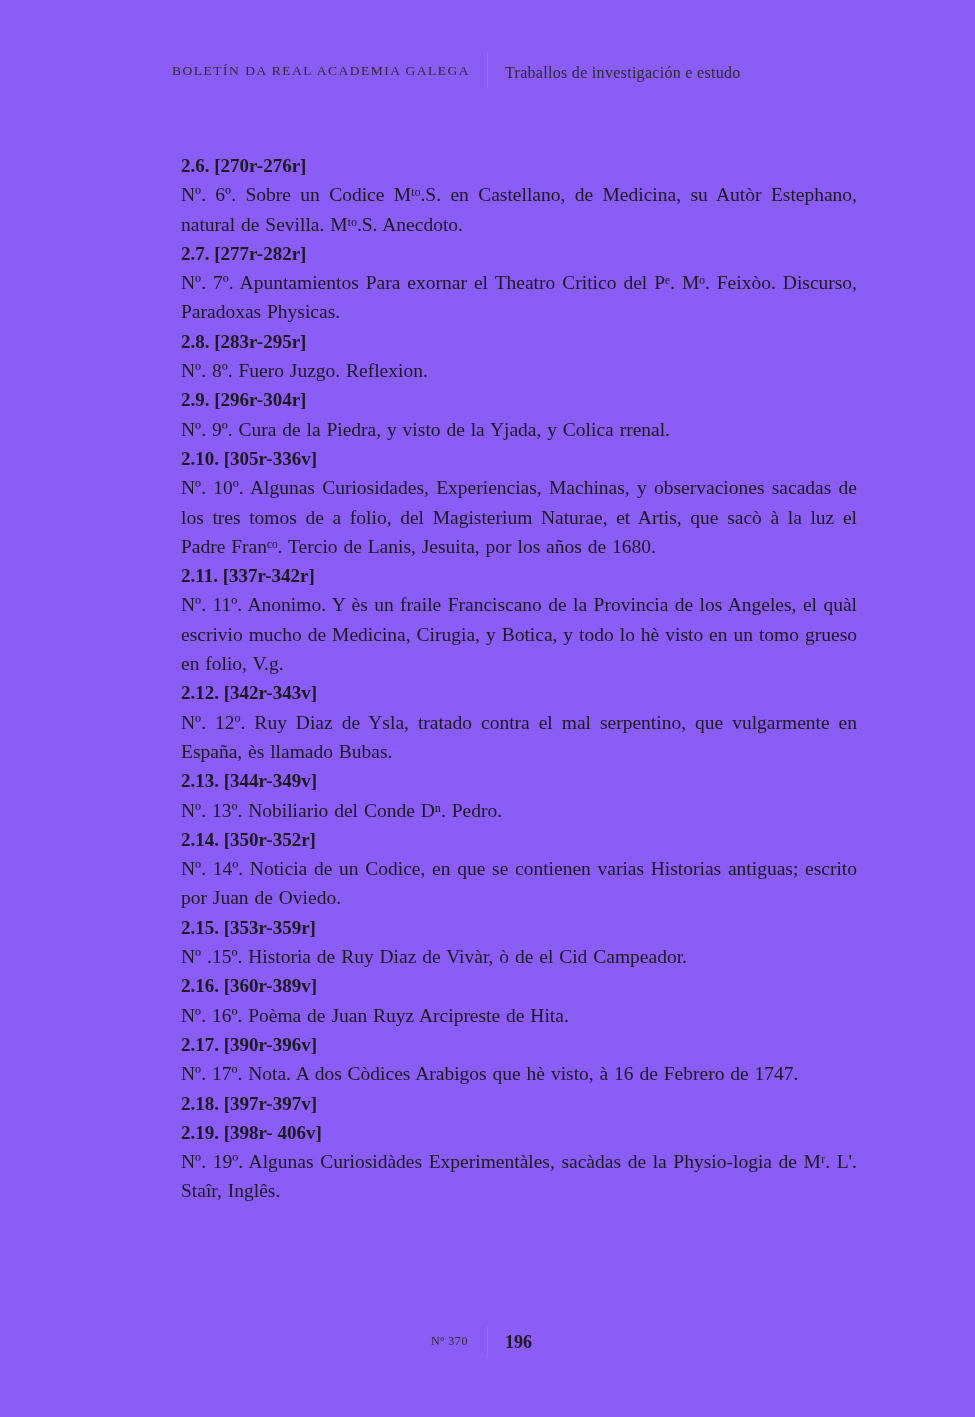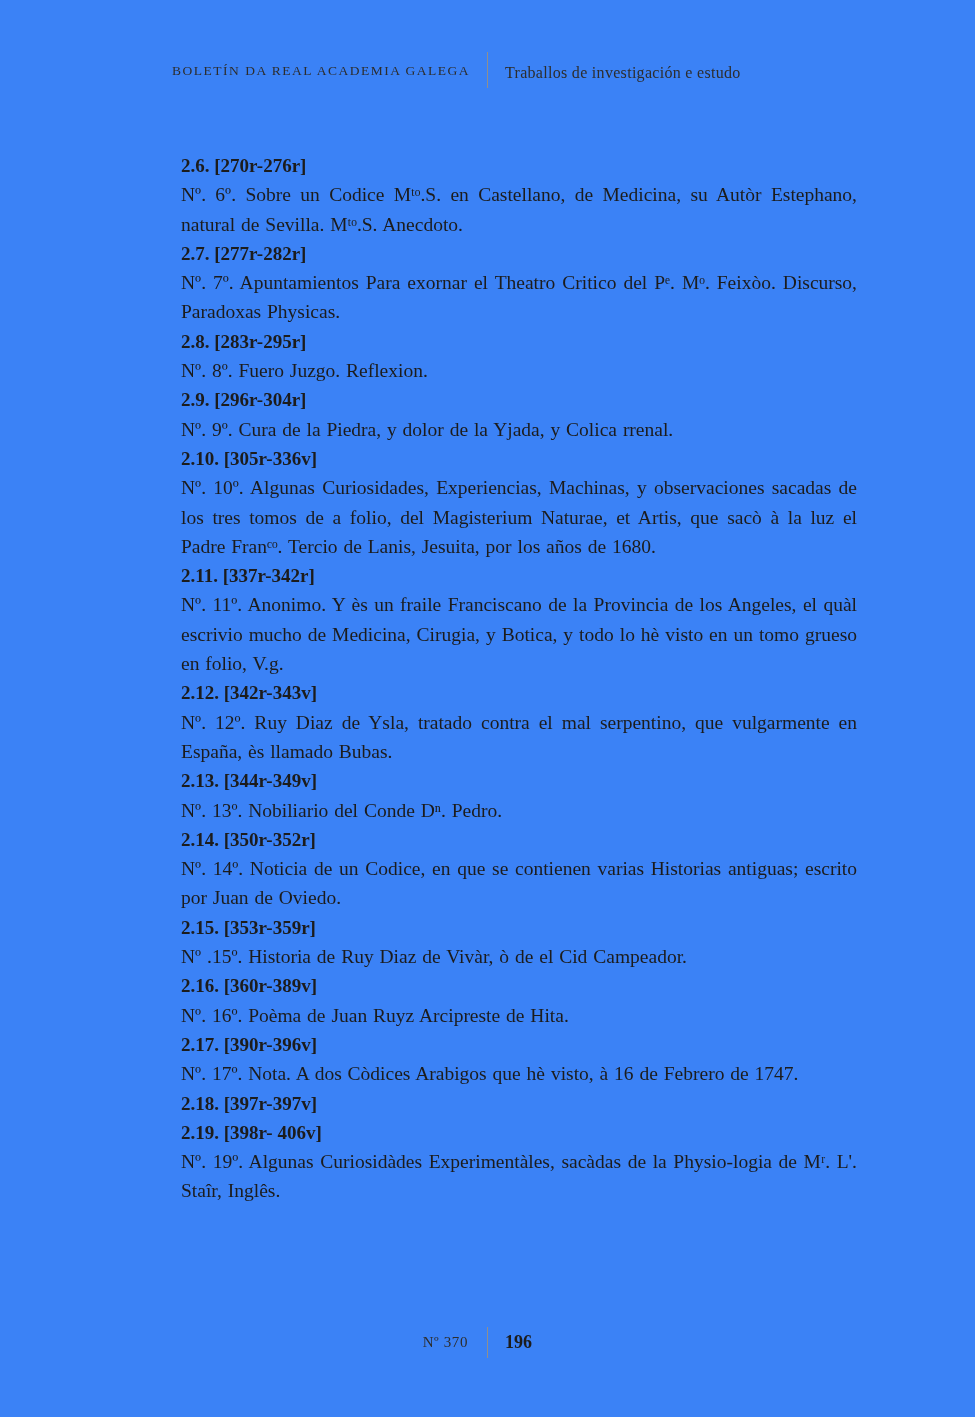--- a/index.html
+++ b/index.html
@@ -2,21 +2,21 @@
 <html><head>
 <meta charset="utf-8">
 <style>
   * { margin: 0; padding: 0; box-sizing: border-box; }
   html, body { background: #ffffff; }
   body { width: 975px; height: 1417px; }
   .page {
     position: relative;
     width: 975px;
     height: 1417px;
-    background: #3b82f6;
+    background: #8b5cf6;
     font-family: "Liberation Serif", "DejaVu Serif", serif;
     color: #1c1c1c;
     overflow: hidden;
   }
 
   
   .head-left {
     position: absolute;
     right: 505px;
     top: 63px;
@@ -60,21 +60,21 @@
   .entry-text {
     text-align: justify;
     word-spacing: 1px;
   }
 
   
   .foot-issue {
     position: absolute;
     right: 507px;
     top: 1334px;
-    font-size: 15px;
+    font-size: 12px;
     letter-spacing: 0.6px;
     color: #2d2d2d;
     white-space: nowrap;
   }
   .foot-rule {
     position: absolute;
     left: 487px;
     top: 1327px;
     width: 1px;
     height: 31px;
@@ -110,21 +110,21 @@
       <p class="entry-text">Nº. 7º. Apuntamientos Para exornar el Theatro Critico del Pᵉ. Mᵒ. Feixòo. Discurso, Paradoxas Physicas.</p>
     </section>
 
     <section class="entry">
       <h2 class="entry-id">2.8. [283r-295r]</h2>
       <p class="entry-text">Nº. 8º. Fuero Juzgo. Reflexion.</p>
     </section>
 
     <section class="entry">
       <h2 class="entry-id">2.9. [296r-304r]</h2>
-      <p class="entry-text">Nº. 9º. Cura de la Piedra, y dolor de la Yjada, y Colica rrenal.</p>
+      <p class="entry-text">Nº. 9º. Cura de la Piedra, y visto de la Yjada, y Colica rrenal.</p>
     </section>
 
     <section class="entry">
       <h2 class="entry-id">2.10. [305r-336v]</h2>
       <p class="entry-text">Nº. 10º. Algunas Curiosidades, Experiencias, Machinas, y observaciones sacadas de los tres tomos de a folio, del Magisterium Naturae, et Artis, que sacò à la luz el Padre Franᶜᵒ. Tercio de Lanis, Jesuita, por los años de 1680.</p>
     </section>
 
     <section class="entry">
       <h2 class="entry-id">2.11. [337r-342r]</h2>
       <p class="entry-text">Nº. 11º. Anonimo. Y ès un fraile Franciscano de la Provincia de los Angeles, el quàl escrivio mucho de Medicina, Cirugia, y Botica, y todo lo hè visto en un tomo grueso en folio, V.g.</p>

